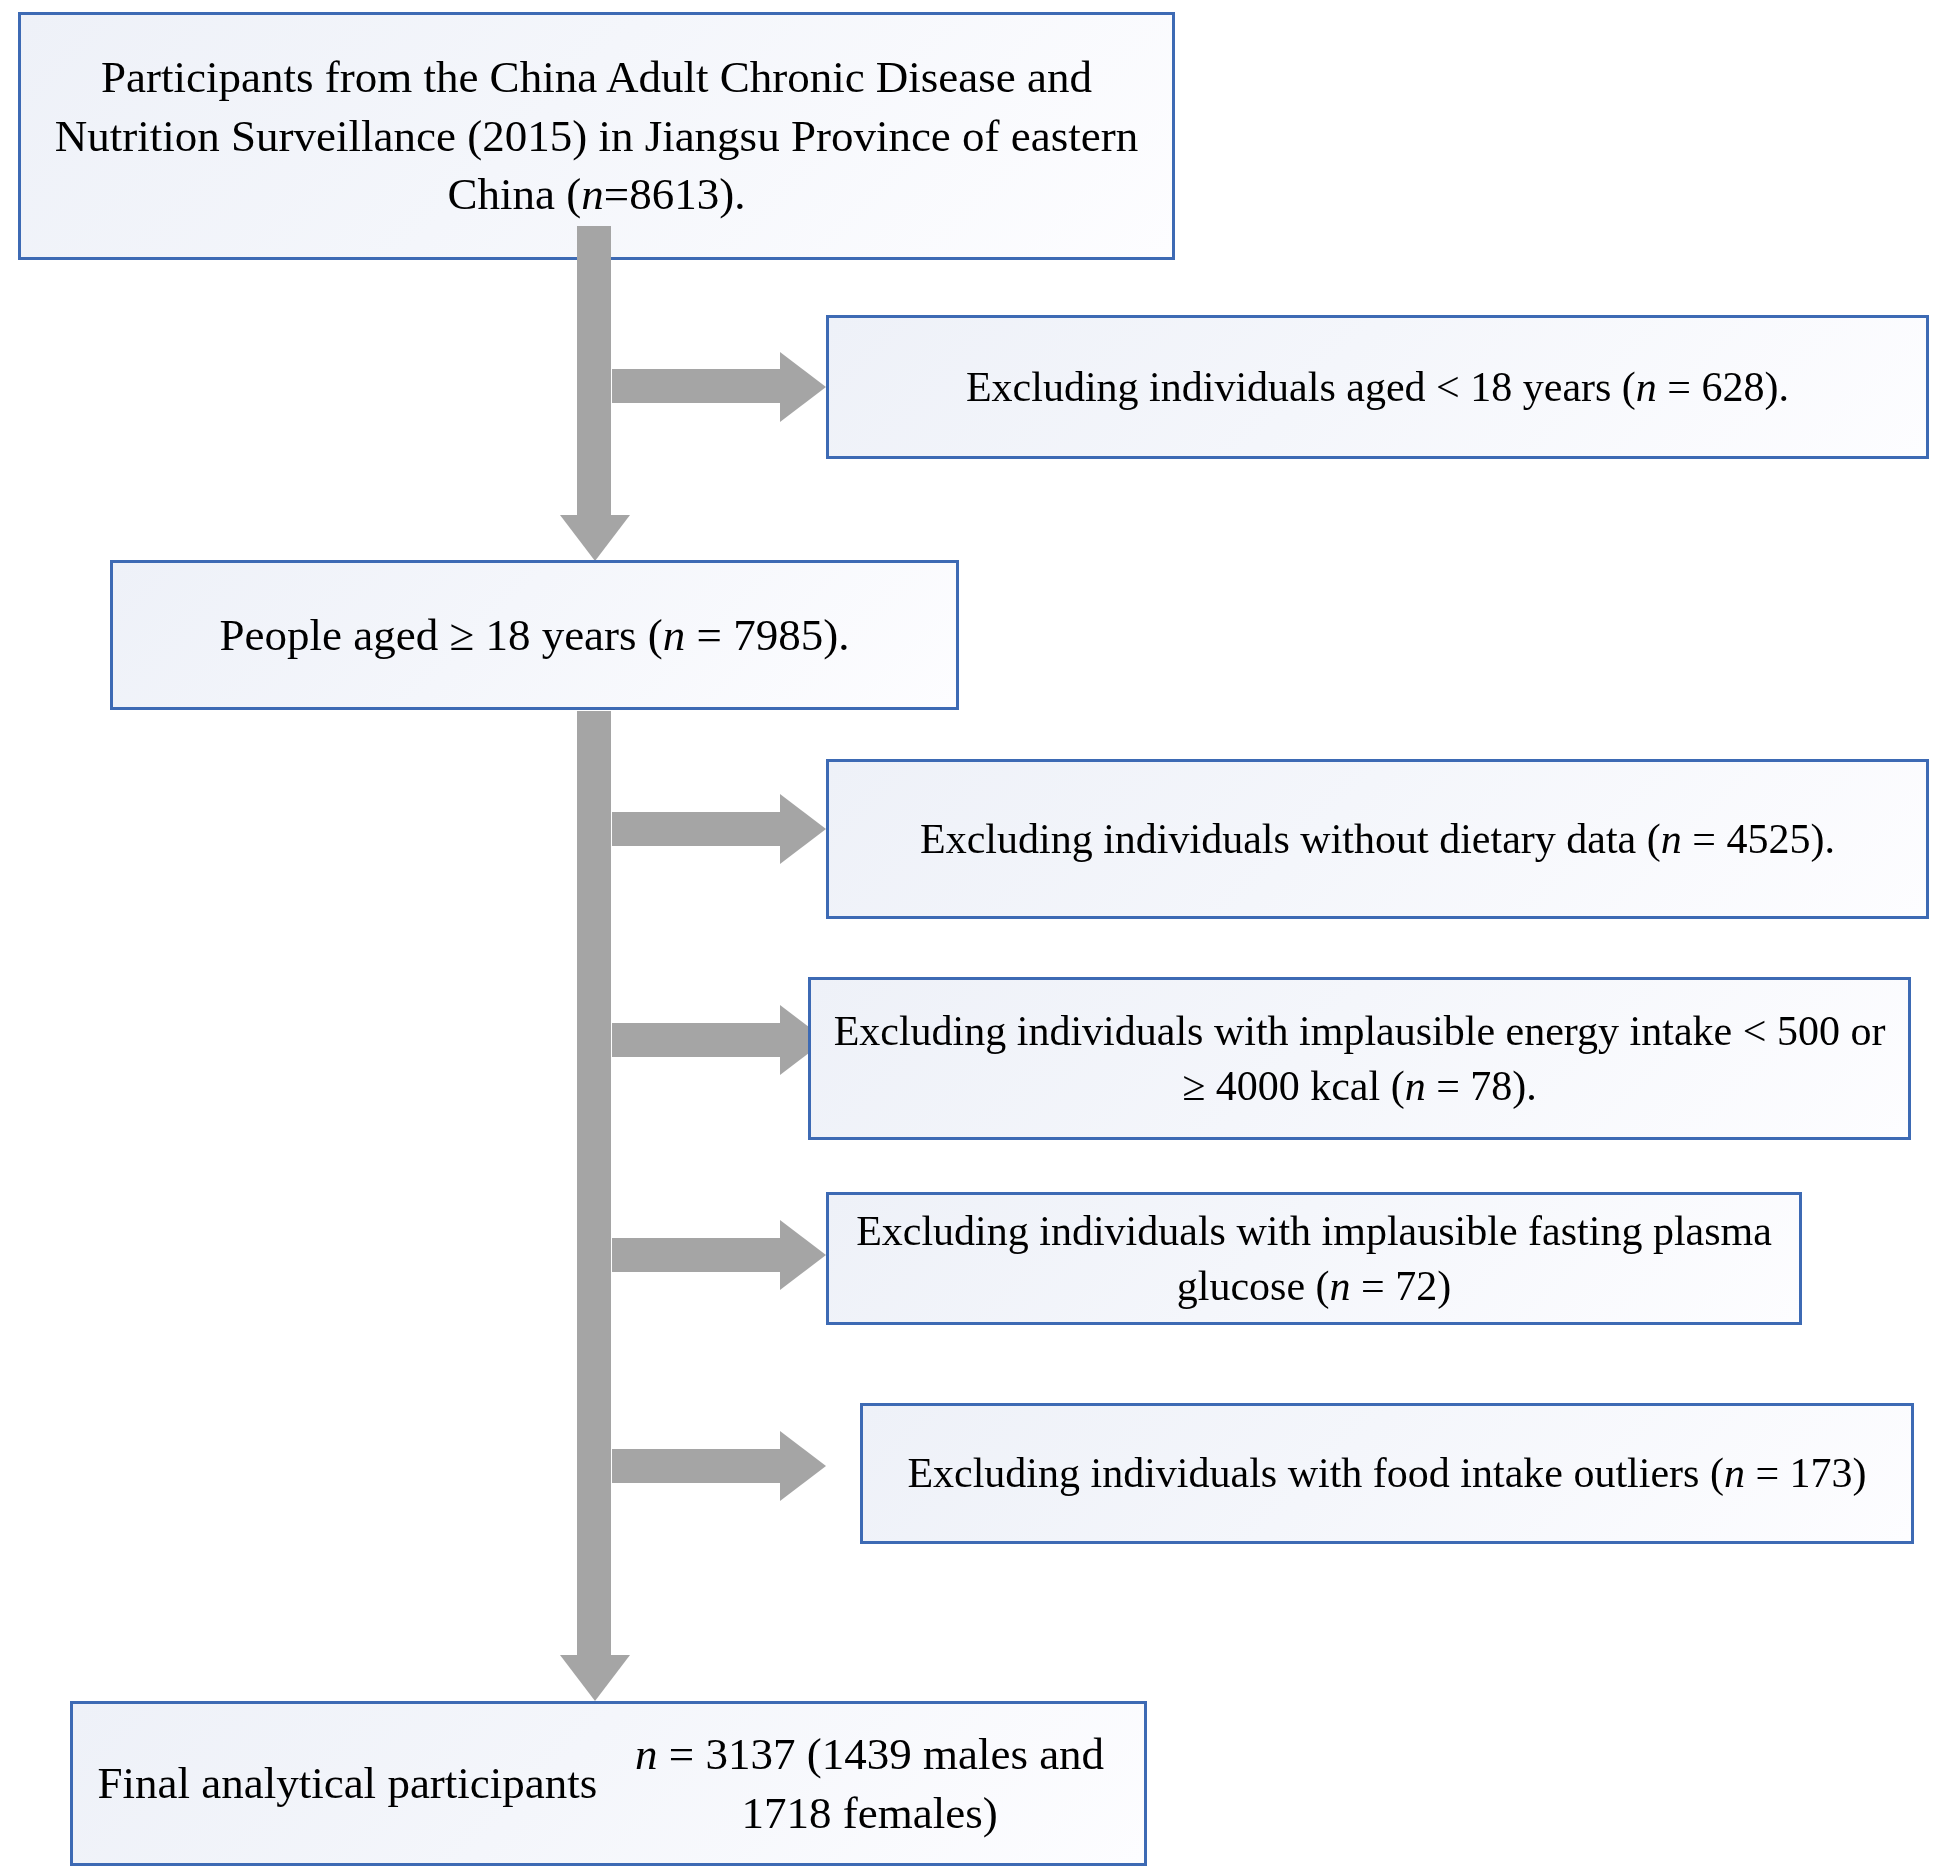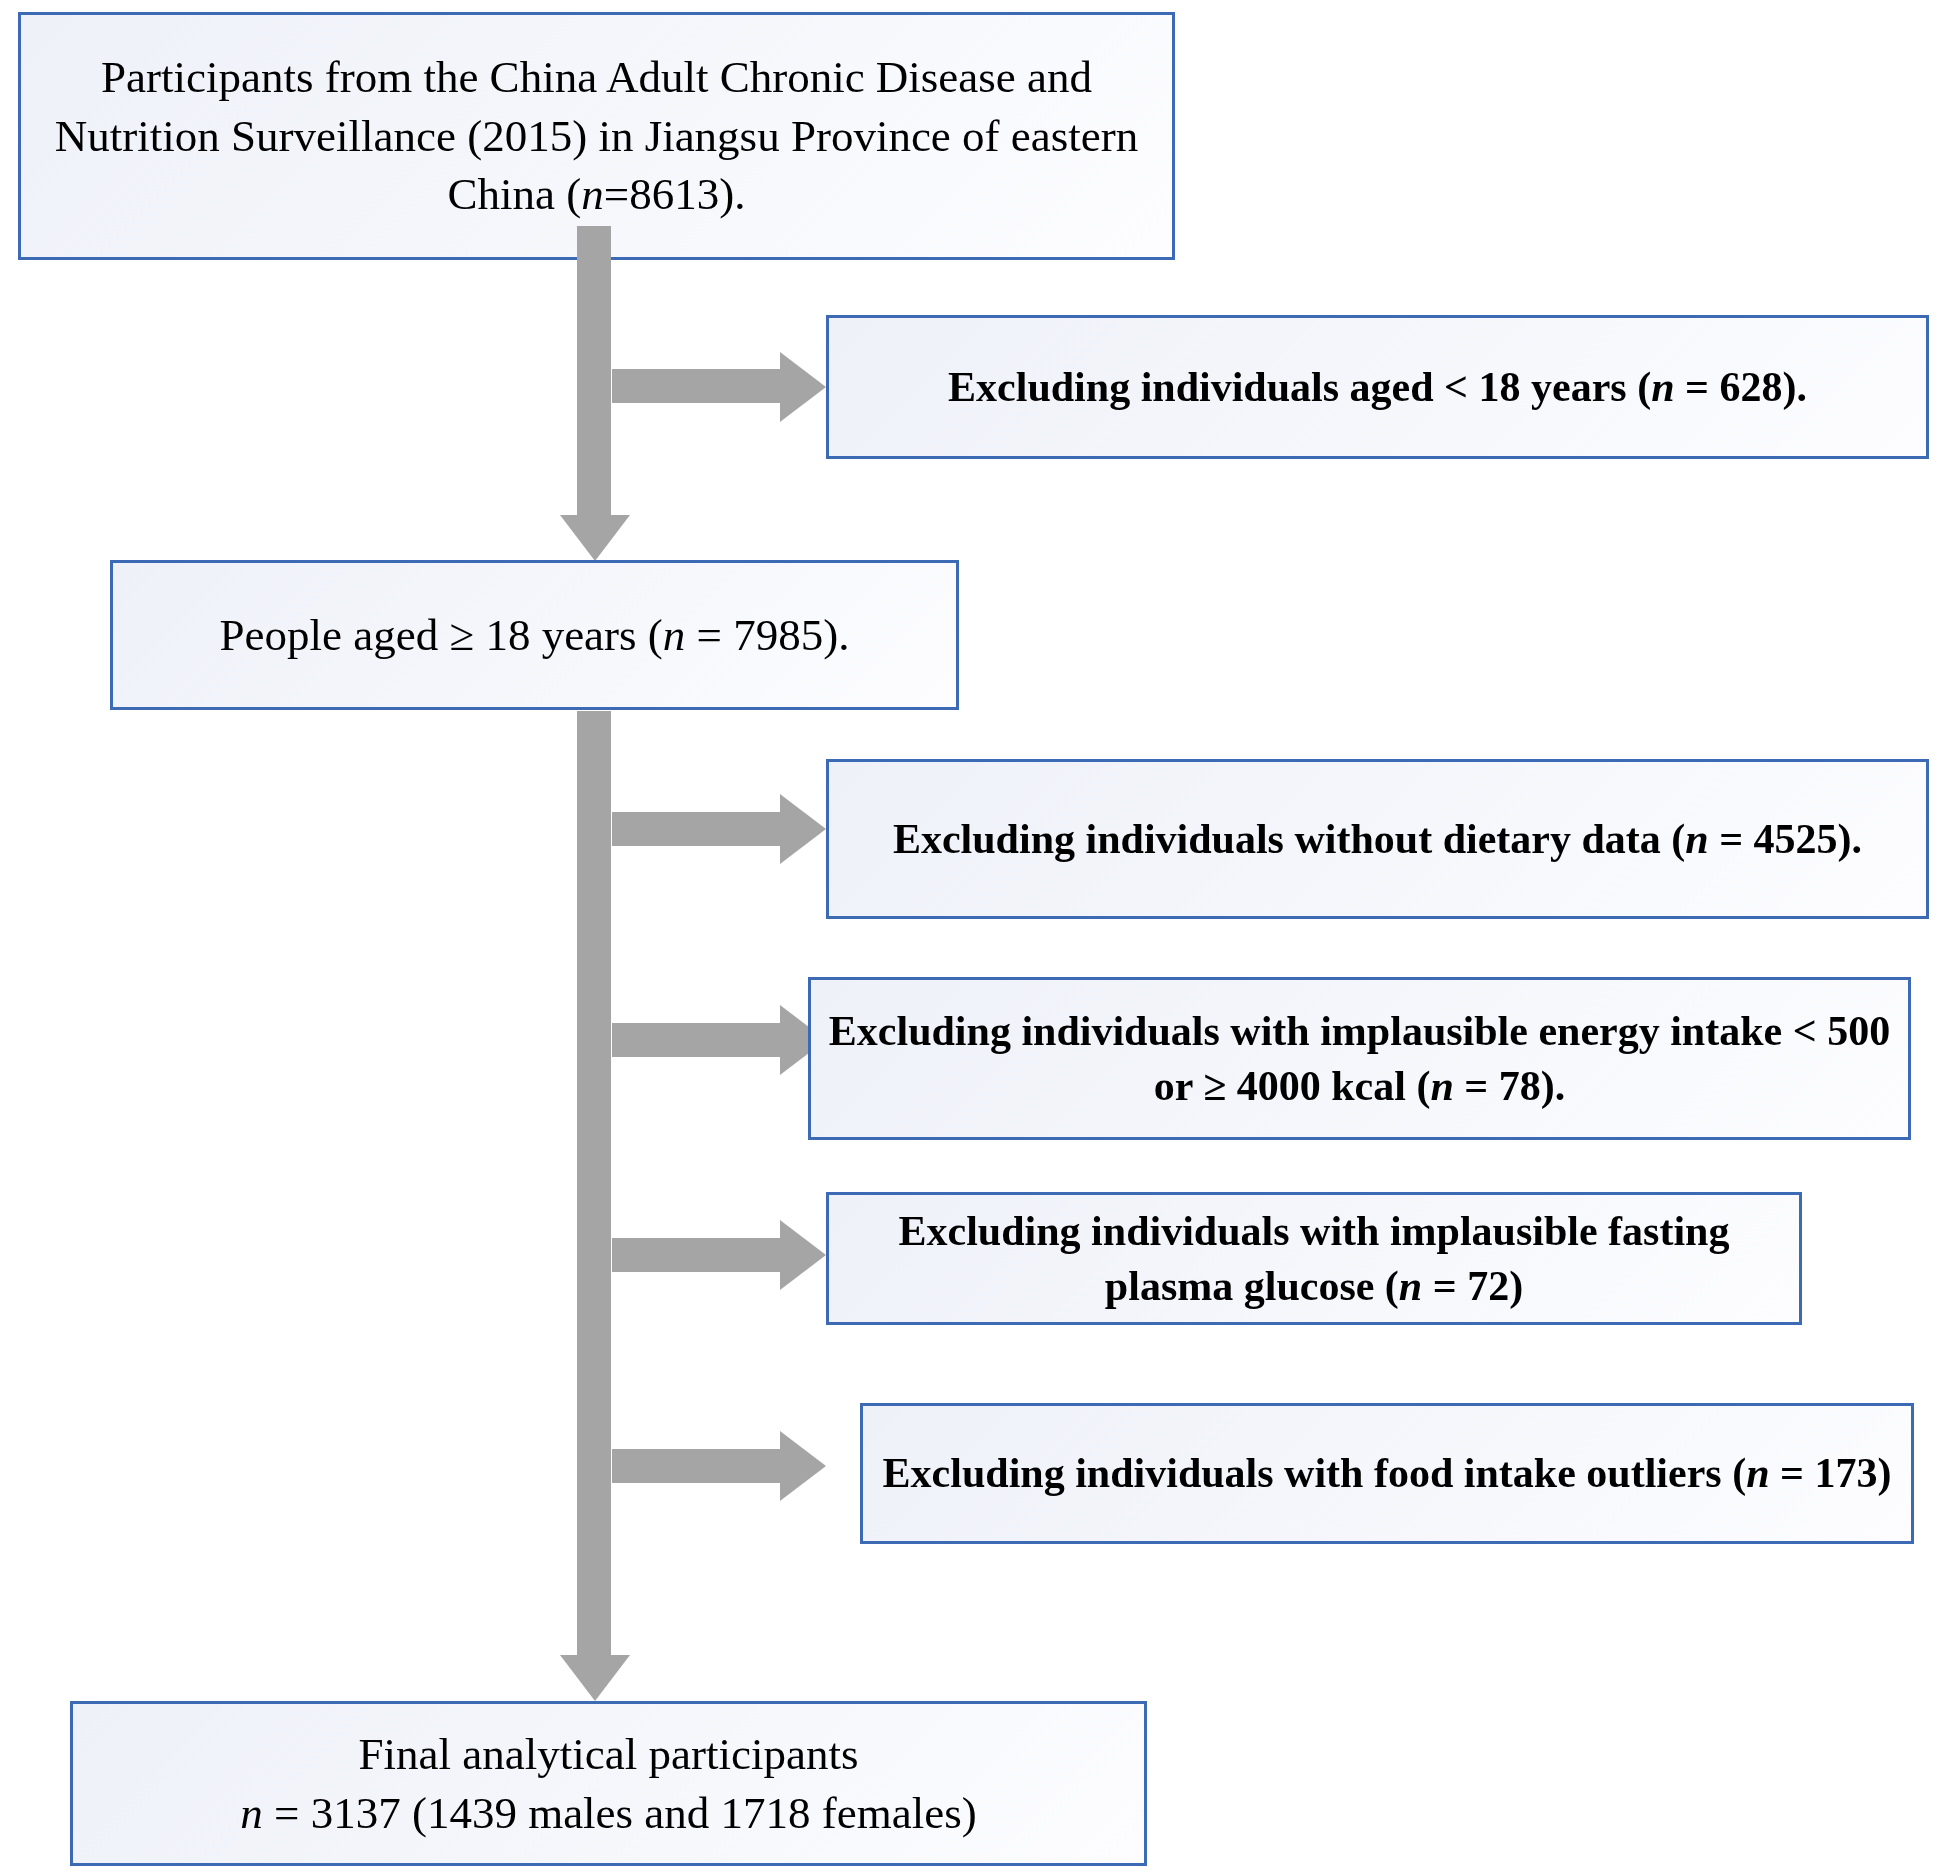--- a/index.html
+++ b/index.html
@@ -31,21 +31,21 @@
     color: #000000;
     line-height: 1.30;
     padding: 3px 13.3px;
   }
   .fbox .txt {
     display: block;
     width: 100%;
     white-space: pre-line;
   }
   .sz-big   { font-size: 45px; }
-  .sz-mid   { font-size: 42px; font-weight: bold; }
+  .sz-mid   { font-size: 42px; }
 
   
   .arrow-shaft-v {
     position: absolute;
     background: #a5a5a5;
   }
   .arrow-head-down {
     position: absolute;
     width: 0;
     height: 0;
@@ -113,19 +113,19 @@
     <span class="txt">Excluding individuals with implausible fasting plasma glucose (<i>n</i> = 72)</span>
   </div>
 
   <div class="arrow-shaft-h" style="left:612px; top:1449px; width:168px; height:34px;"></div>
   <div class="arrow-head-right" style="left:780px; top:1431px;"></div>
 
   <div class="fbox sz-mid" style="left:860px; top:1403px; width:1054px; height:141px;text-align:center;">
     <span class="txt">Excluding individuals with food intake outliers (<i>n</i> = 173)</span>
   </div>
 
-  <div class="fbox sz-big" style="left:70px; top:1701px; width:1077px; height:165px; flex-direction:column;">
+  <div class="fbox sz-big" style="left:70px; top:1701px; width:1077px; height:165px; flex-direction:row;">
     <span class="txt">Final analytical participants</span>
     <span class="txt"><i>n</i> = 3137 (1439 males and 1718 females)</span>
   </div>
 
 </div>
 
 
 </body></html>

